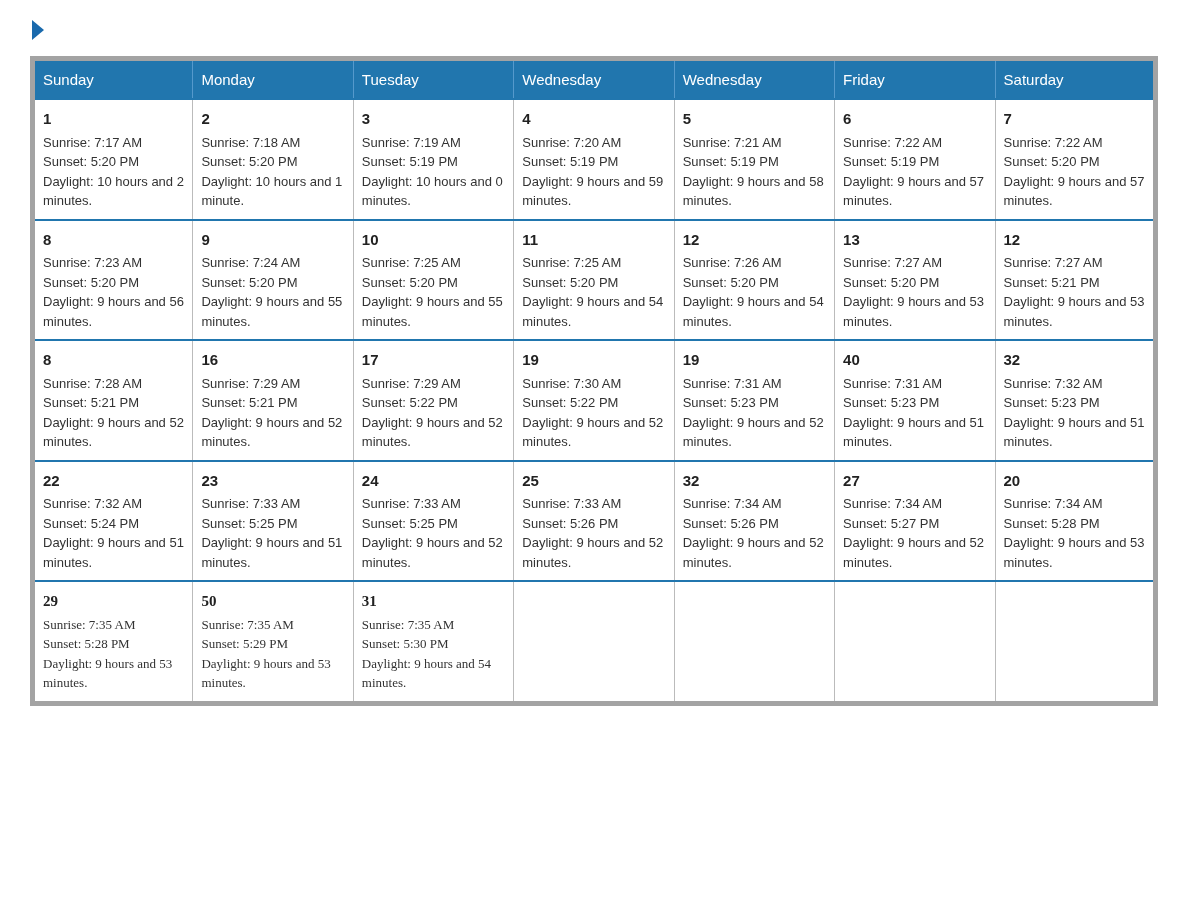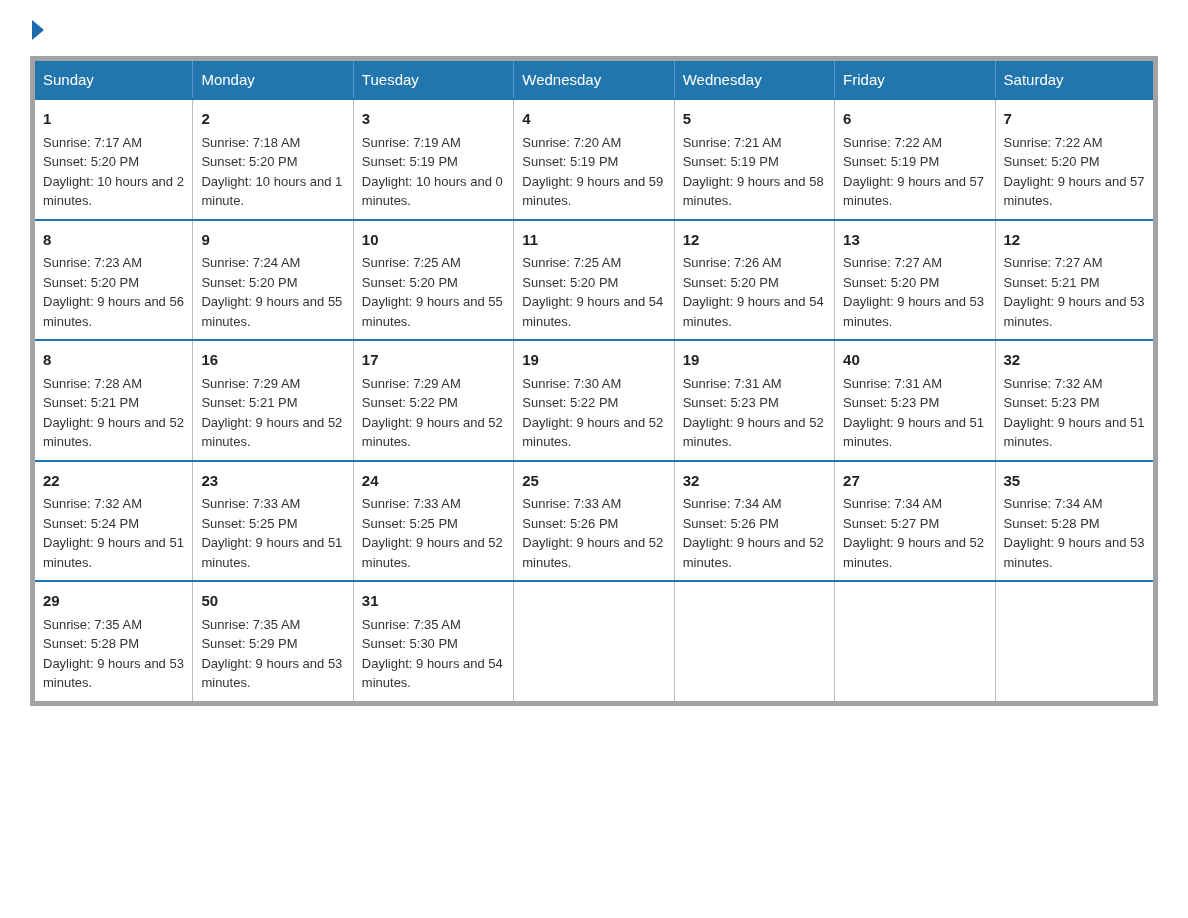--- a/index.html
+++ b/index.html
@@ -79,20 +79,21 @@
       font-weight: bold;
       color: #222;
       display: block;
       margin-bottom: 2px;
     }
     .calendar tr {
       border-bottom: 2px solid #2176ae;
     }
     .calendar tbody tr:last-child {
       border-bottom: 1px solid #bbb;
+      font-family: Liberation Serif, serif;
     }
     .empty-cell {
       background: #fff;
     }
   </style>
 </head>
 <body>
 
 <div class="header">
   <div class="logo">
@@ -148,21 +149,21 @@
         <td><span class="day-num">40</span>Sunrise: 7:31 AM<br>Sunset: 5:23 PM<br>Daylight: 9 hours and 51 minutes.</td>
         <td><span class="day-num">32</span>Sunrise: 7:32 AM<br>Sunset: 5:23 PM<br>Daylight: 9 hours and 51 minutes.</td>
       </tr>
       <tr>
         <td><span class="day-num">22</span>Sunrise: 7:32 AM<br>Sunset: 5:24 PM<br>Daylight: 9 hours and 51 minutes.</td>
         <td><span class="day-num">23</span>Sunrise: 7:33 AM<br>Sunset: 5:25 PM<br>Daylight: 9 hours and 51 minutes.</td>
         <td><span class="day-num">24</span>Sunrise: 7:33 AM<br>Sunset: 5:25 PM<br>Daylight: 9 hours and 52 minutes.</td>
         <td><span class="day-num">25</span>Sunrise: 7:33 AM<br>Sunset: 5:26 PM<br>Daylight: 9 hours and 52 minutes.</td>
         <td><span class="day-num">32</span>Sunrise: 7:34 AM<br>Sunset: 5:26 PM<br>Daylight: 9 hours and 52 minutes.</td>
         <td><span class="day-num">27</span>Sunrise: 7:34 AM<br>Sunset: 5:27 PM<br>Daylight: 9 hours and 52 minutes.</td>
-        <td><span class="day-num">35</span>Sunrise: 7:34 AM<br>Sunset: 5:28 PM<br>Daylight: 9 hours and 53 minutes.</td>
+        <td><span class="day-num">20</span>Sunrise: 7:34 AM<br>Sunset: 5:28 PM<br>Daylight: 9 hours and 53 minutes.</td>
       </tr>
       <tr>
         <td><span class="day-num">29</span>Sunrise: 7:35 AM<br>Sunset: 5:28 PM<br>Daylight: 9 hours and 53 minutes.</td>
         <td><span class="day-num">50</span>Sunrise: 7:35 AM<br>Sunset: 5:29 PM<br>Daylight: 9 hours and 53 minutes.</td>
         <td><span class="day-num">31</span>Sunrise: 7:35 AM<br>Sunset: 5:30 PM<br>Daylight: 9 hours and 54 minutes.</td>
         <td class="empty-cell"></td>
         <td class="empty-cell"></td>
         <td class="empty-cell"></td>
         <td class="empty-cell"></td>
       </tr>

